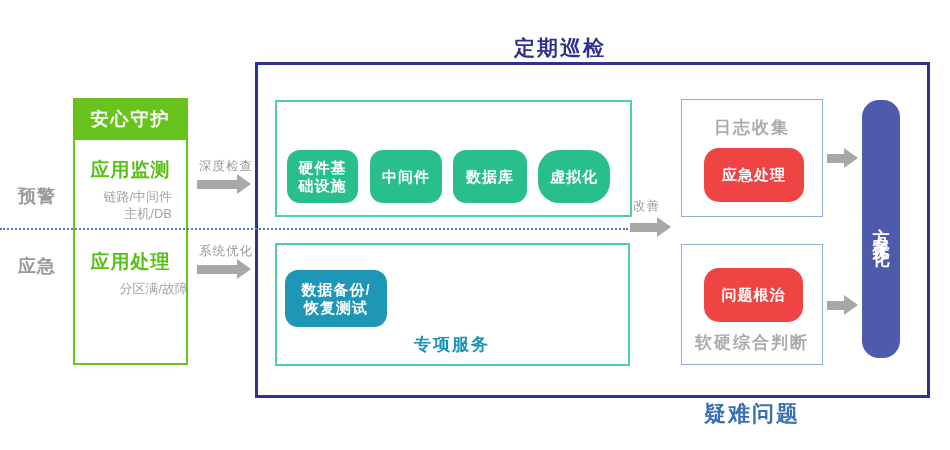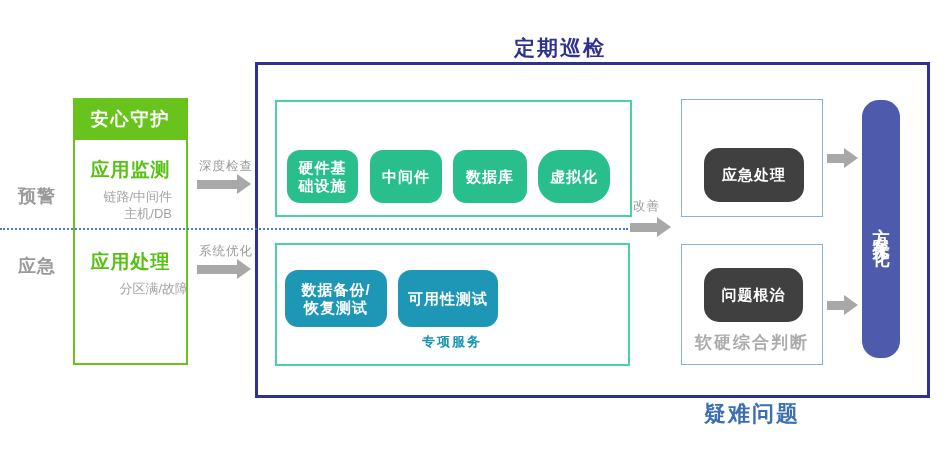--- a/index.html
+++ b/index.html
@@ -37,27 +37,27 @@
   
   .main-box { left:255px; top:62px; width:675px; height:336px;
               border:3px solid #2e3192; background:#fff; }
   .main-title { left:480px; top:34px; width:160px; text-align:center; color:#2e3192;
                 font-size:21px; font-weight:bold; letter-spacing:2px; }
 
   .mint-box { border:2px solid #4ad2a4; background:#fff; }
   .inspection-box { left:275px; top:100px; width:357px; height:117px; }
   .special-box    { left:275px; top:243px; width:355px; height:123px; }
   .emerald-title { color:#13bd8b; font-size:19px; font-weight:bold; letter-spacing:2px; text-align:center; }
-  .teal-title    { color:#1793b5; font-size:13px; font-weight:bold; letter-spacing:2px; text-align:center; }
+  .teal-title    { color:#1793b5; font-size:17px; font-weight:bold; letter-spacing:2px; text-align:center; }
 
   .node { border-radius:13px; color:#fff; font-size:15px; font-weight:bold;
           line-height:18px; letter-spacing:1px; }
   .node-green { background:#29bf8d; }
   .node-teal  { background:#1d97b5; }
-  .node-steel { background:#404040; border-radius:15px; }
+  .node-steel { background:#ef4444; border-radius:15px; }
 
   
   .lightblue-box { border:1.5px solid #8cb0dc; background:#fff; }
   .known-box { left:681px; top:99px;  width:142px; height:118px; }
   .hard-box  { left:681px; top:244px; width:142px; height:121px; }
   .blue-title { color:#3b6fb4; font-size:22px; font-weight:bold; letter-spacing:2px; text-align:center;margin-top:28px; }
   .gray-sub   { color:#ababab; font-size:17px; font-weight:bold; letter-spacing:2px; text-align:center; }
 
   .pill { left:862px; top:100px; width:38px; height:258px; background:#4e5aab;
           border-radius:17px; color:#fff; font-size:17px; font-weight:bold;
@@ -95,31 +95,31 @@
   <div class="abs main-box"></div>
 
   <div class="abs mint-box inspection-box"></div>
   <div class="abs ctr node node-green" style="left:287px; top:150px; width:71px; height:53px; padding:0 10px;">硬件基础设施</div>
   <div class="abs ctr node node-green" style="left:370px; top:150px; width:72px; height:53px;">中间件</div>
   <div class="abs ctr node node-green" style="left:453px; top:150px; width:74px; height:53px;">数据库</div>
   <div class="abs ctr node node-green" style="left:538px; top:150px; width:72px; height:53px;border-radius:21px;">虚拟化</div>
 
   <div class="abs mint-box special-box"></div>
   <div class="abs ctr node node-teal" style="left:285px; top:270px; width:102px; height:57px; padding:0 15px;">数据备份/恢复测试</div>
-  <div class="abs ctr node node-teal" style="left:398px; top:270px; width:100px; height:57px;">可用性测试</div>
   <div class="abs teal-title" style="left:392px; top:333px; width:120px;">专项服务</div>
 
   <div class="arrow-label" style="left:633px; top:198px;">改善</div>
   <div class="arrow" style="left:630px; top:217px;">
     <div class="shaft" style="width:27px;"></div>
     <div class="head" style="left:27px;"></div>
   </div>
 
   <div class="abs blue-title" style="left:692px; top:70px; width:120px;">已知故障</div>
   <div class="abs lightblue-box known-box"></div>
+  <div class="abs gray-sub" style="left:681px; top:116px; width:142px;">日志收集</div>
   <div class="abs ctr node node-steel" style="left:704px; top:148px; width:100px; height:54px;">应急处理</div>
   <div class="arrow" style="left:827px; top:148px;">
     <div class="shaft" style="width:17px;"></div>
     <div class="head" style="left:17px;"></div>
   </div>
 
   <div class="abs lightblue-box hard-box"></div>
   <div class="abs ctr node node-steel" style="left:704px; top:268px; width:99px; height:54px;">问题根治</div>
   <div class="abs gray-sub" style="left:681px; top:331px; width:142px;">软硬综合判断</div>
   <div class="abs blue-title" style="left:692px; top:371px; width:120px;">疑难问题</div>

